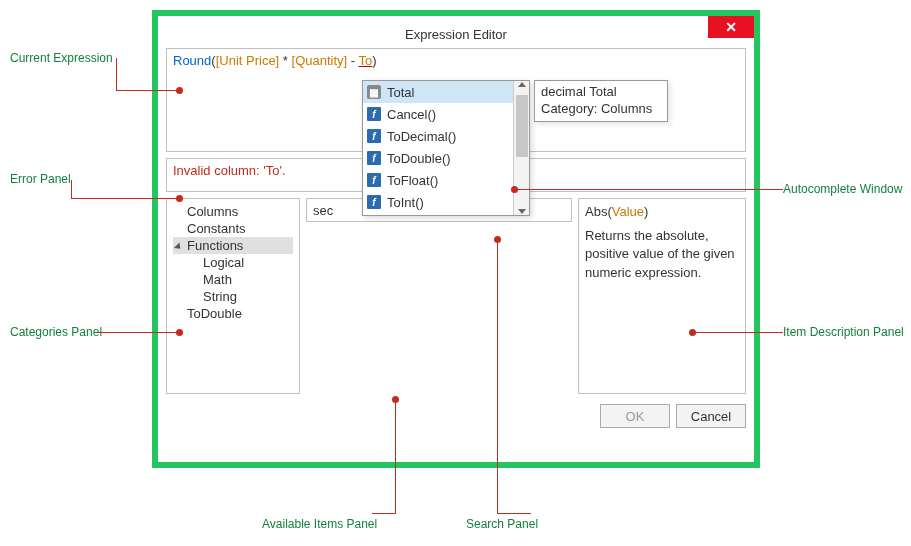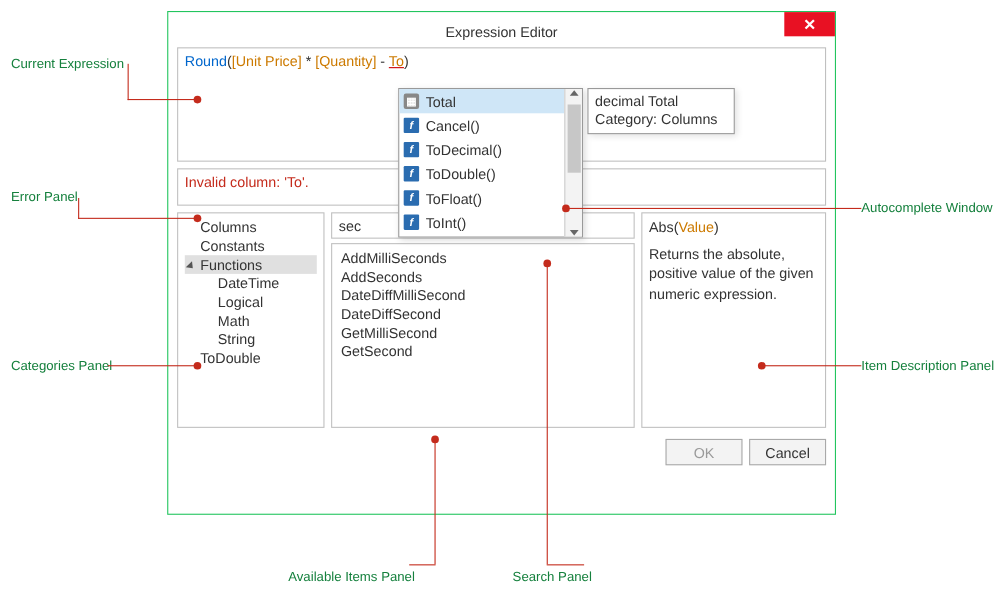--- a/index.html
+++ b/index.html
@@ -1,19 +1,19 @@
 <!DOCTYPE html>
 <html><head>
 <meta charset="utf-8">
 <style>
   * { box-sizing: border-box; margin: 0; padding: 0; font-family: "Segoe UI", Arial, sans-serif; font-size: 13px; color: #333; }
   body { width: 911px; height: 546px; position: relative; background: #fff; }
   .window {
     position: absolute; left: 152px; top: 10px; width: 608px; height: 458px;
-    border: 1px solid #22c55e; background: #fff;
+    border: 6px solid #22c55e; background: #fff;
     display: flex; flex-direction: column; padding: 4px 8px 8px 8px;
   }
   .titlebar { position: relative; height: 28px; text-align: center; line-height: 28px; font-size: 14px; color:#555; }
   .close-btn { position:absolute; top:-4px; right:-8px; width:46px; height:22px; background:#e81123; color:#fff; display:flex; align-items:center; justify-content:center; font-weight:bold; cursor:pointer; }
   .close-btn span { font-size:14px; color:#fff; line-height:1; }
   .panel { border:1px solid #c0c0c0; padding:4px 6px; background:#fff; }
   .expr-panel { height:104px; margin-top:0; font-size:13px; }
   .expr-text { white-space:pre; }
   .tok-fn { color:#0066cc;margin-top:45px; }
   .tok-col { color:#cc7a00; }
@@ -78,41 +78,30 @@
   <div class="panel error-panel">
     <span style="color:#c42b1c">Invalid column: 'To'.</span>
   </div>
 
   <div class="lower">
     <div class="panel cat-panel">
       <ul class="cat-list" id="cat-list">
           <li>Columns</li>
           <li>Constants</li>
           <li class="sel expander">Functions</li>
-          <li class="sub">DateTime</li>
           <li class="sub">Logical</li>
           <li class="sub">Math</li>
           <li class="sub">String</li>
           <li>ToDouble</li>
         </ul>
     </div>
 
     <div class="mid-col">
       <div class="search-wrap">
         <input type="text" value="sec" style="">
-      </div>
-      <div class="panel items-panel">
-        <ul id="items-list">
-            <li>AddMilliSeconds</li>
-            <li>AddSeconds</li>
-            <li>DateDiffMilliSecond</li>
-            <li>DateDiffSecond</li>
-            <li>GetMilliSecond</li>
-            <li>GetSecond</li>
-          </ul>
       </div>
     </div>
 
     <div class="panel desc-panel">
       <div class="desc-title"><span>Abs</span>(<span class="v">Value</span>)</div>
       <div style="height:6px"></div>
       <div>Returns the absolute, positive value of the given numeric expression.</div>
     </div>
   </div>
 

